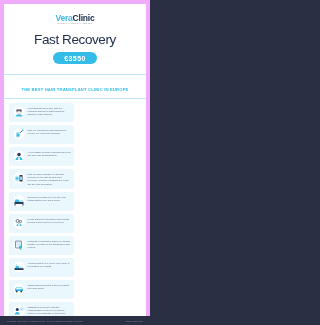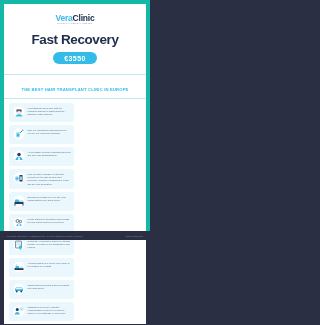--- a/index.html
+++ b/index.html
@@ -3,22 +3,22 @@
 <meta charset="utf-8">
 <style>
   * { margin:0; padding:0; box-sizing:border-box; }
   html,body { width:150px; height:325px; }
   body {
     font-family:"Liberation Sans", sans-serif;
     background:#2b2f44;
     overflow:hidden;
   }
   .frame {
-    width:150px; height:240px;
-    background:#14b8a6;
+    width:150px; height:325px;
+    background:#f0abfc;
     padding:4px 4px 0 4px;
     position:relative;
   }
   .sheet {
     background:#ffffff;
     width:142px;
     min-height:316px;
     position:relative;
     overflow:hidden;
   }
@@ -35,21 +35,21 @@
     color:#20304e; white-space:nowrap;
   }
   .logo-vera { color:#3fb9e5; }
   .logo-cap { color:#20304e; }
   .logo-sub {
     font-size:1.9px; letter-spacing:0.35px; color:#8c93a5;
     margin-top:1px; white-space:nowrap;
   }
   .h-title {
     margin-top:5px;
-    font-size:13.5px; font-weight:bold; color:#20304e;
+    font-size:13.5px; font-weight:normal; color:#20304e;
     letter-spacing:-0.4px; line-height:1.02; white-space:nowrap;
   }
   .h-sub {
     font-size:9px; color:#7ecdef; letter-spacing:0.2px;
     line-height:1.05; margin-top:0px;
   }
   .price-badge {
     display:inline-block; margin-top:4px;
     background:#33bce8; color:#ffffff;
     font-size:7px; font-weight:bold; letter-spacing:0.4px;

